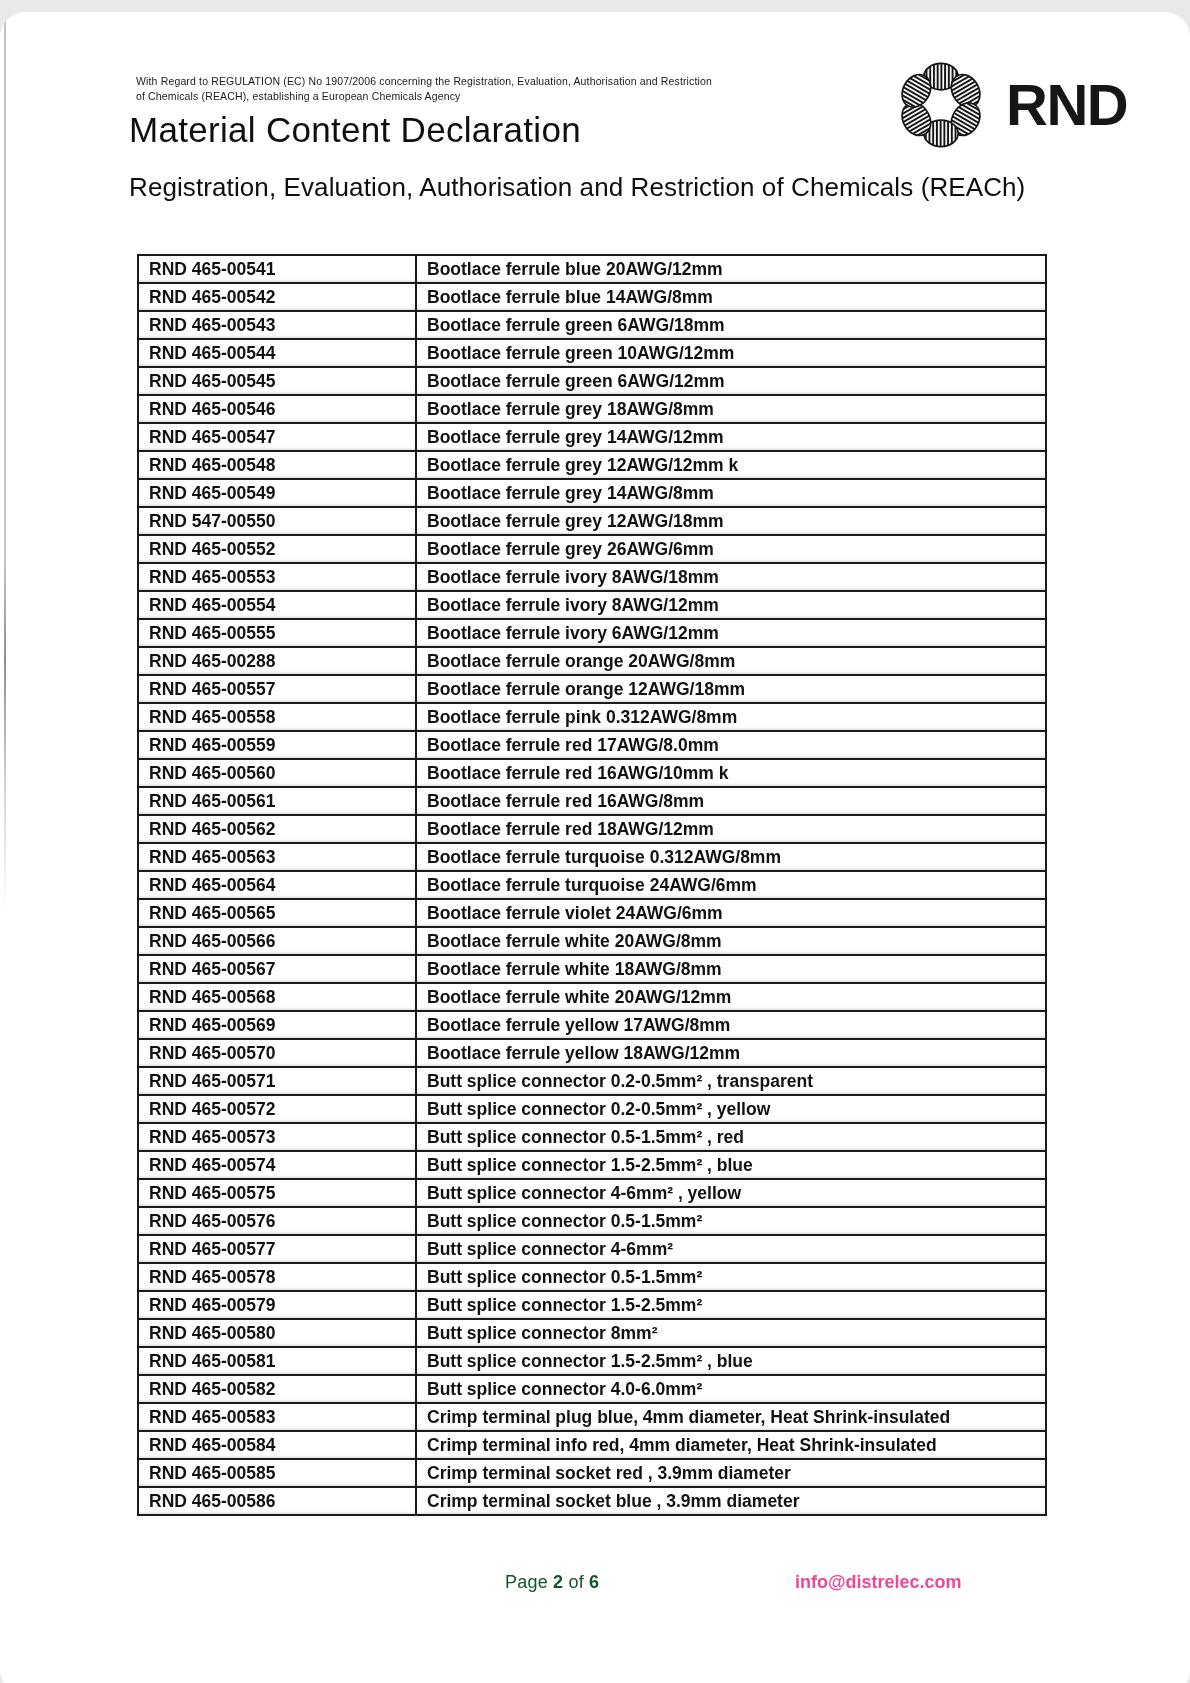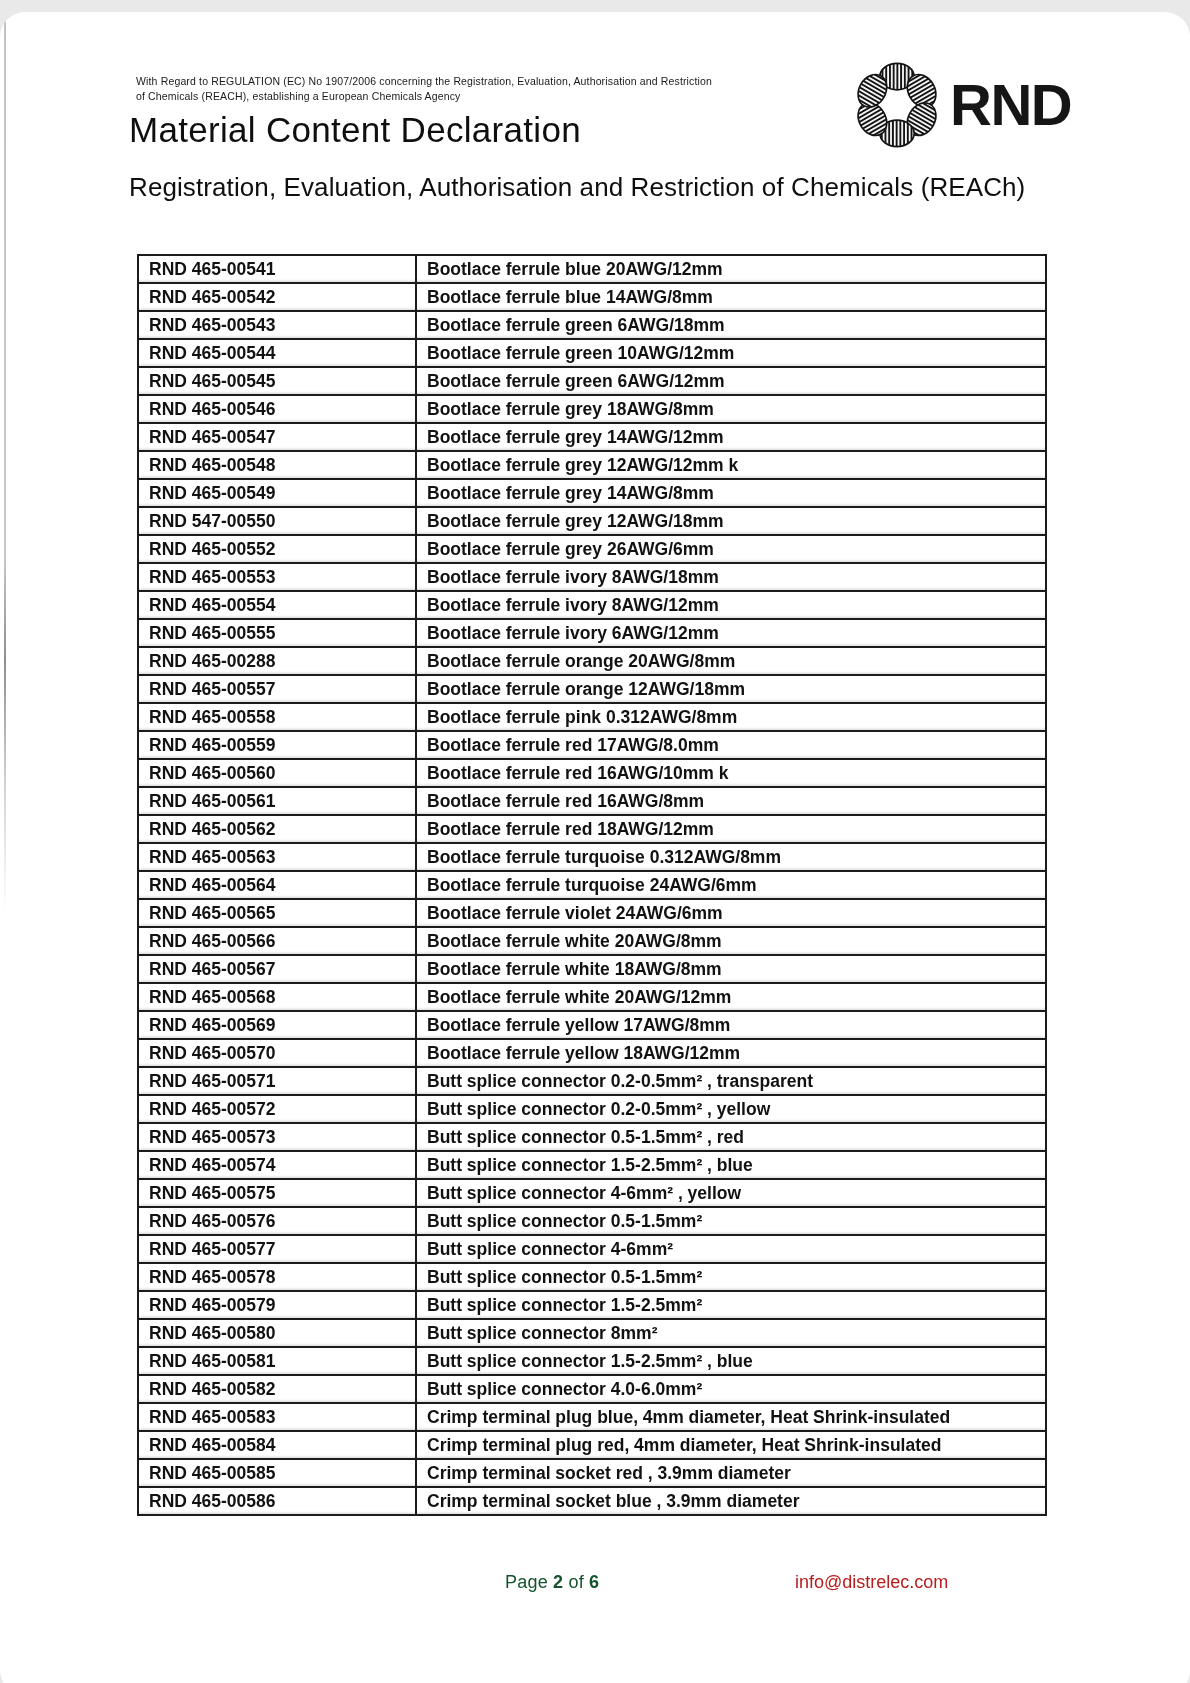--- a/index.html
+++ b/index.html
@@ -27,22 +27,22 @@
     position:absolute; left:129px; top:98px; margin:0;
     font-size:35px; font-weight:400; letter-spacing:0.3px;
     color:#0f0f0f; white-space:nowrap;
   }
   .subtitle {
     position:absolute; left:129px; top:160px; margin:0;
     font-size:26px; font-weight:400; letter-spacing:0.1px;
     color:#0f0f0f; white-space:nowrap;
   }
   .logo {
-    position:absolute; left:848px; top:44px;
-    display:flex; align-items:center; gap:4px;
+    position:absolute; left:892px; top:44px;
+    display:flex; align-items:center; gap:16px;
   }
   .logo svg { width:98px; height:98px; display:block; }
   .logo-text {
     font-size:58px; font-weight:800; letter-spacing:-1.5px;
     color:#161616; line-height:1;
   }
   table.parts {
     position:absolute; left:137px; top:242px;
     width:908px; table-layout:fixed;
     border-collapse:collapse;
@@ -60,21 +60,21 @@
   }
   .col-part { width:278px; }
   .col-desc { width:630px; }
   .page-indicator {
     position:absolute; left:505px; top:1560px;
     font-size:18px; color:#14532d; letter-spacing:0.2px;
   }
   .page-indicator b { font-weight:700; }
   .email {
     position:absolute; left:795px; top:1560px;
-    font-size:18px; font-weight:400; color:#b91c1c;
+    font-size:18px; font-weight:700; color:#ec4899;
   }
 </style>
 </head>
 <body>
 
 <div class="page">
 
   <div class="scan-line"></div>
 
   <div class="reg-text">
@@ -325,21 +325,21 @@
       <td class="col-desc">Butt splice connector 4.0-6.0mm²</td>
     </tr>
 
     <tr>
       <td class="col-part">RND 465-00583</td>
       <td class="col-desc">Crimp terminal plug blue, 4mm diameter, Heat Shrink-insulated</td>
     </tr>
 
     <tr>
       <td class="col-part">RND 465-00584</td>
-      <td class="col-desc">Crimp terminal plug red, 4mm diameter, Heat Shrink-insulated</td>
+      <td class="col-desc">Crimp terminal info red, 4mm diameter, Heat Shrink-insulated</td>
     </tr>
 
     <tr>
       <td class="col-part">RND 465-00585</td>
       <td class="col-desc">Crimp terminal socket red , 3.9mm diameter</td>
     </tr>
 
     <tr>
       <td class="col-part">RND 465-00586</td>
       <td class="col-desc">Crimp terminal socket blue , 3.9mm diameter</td>

